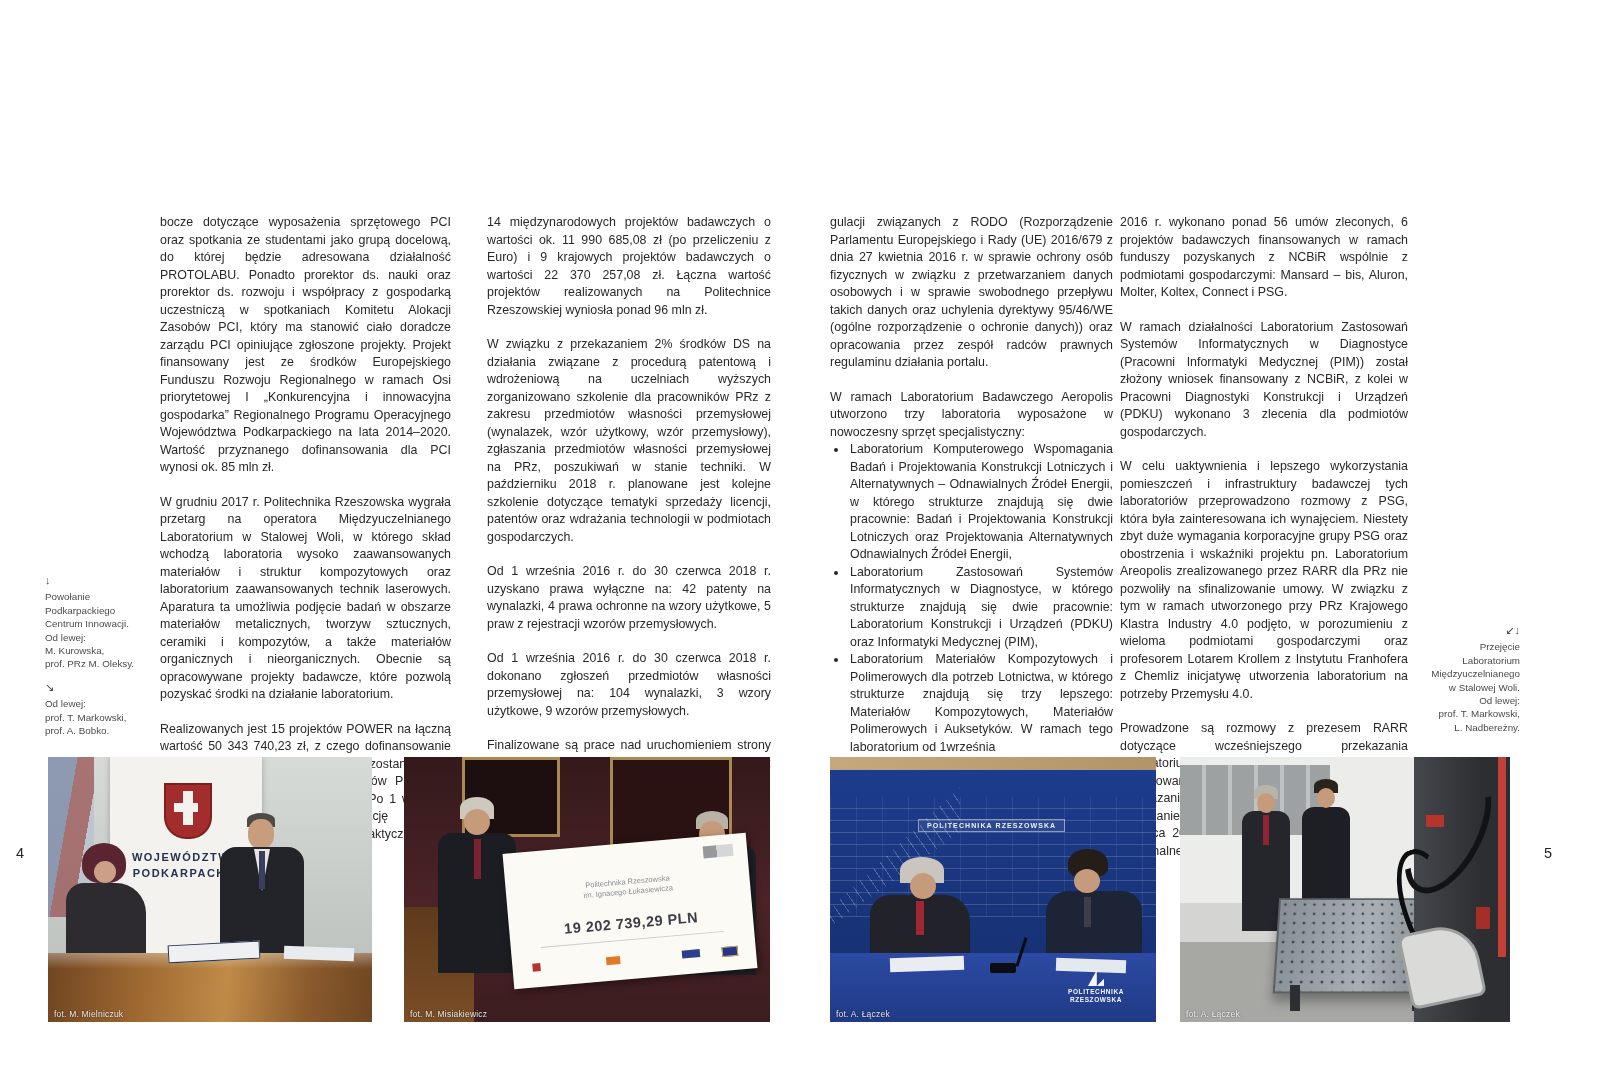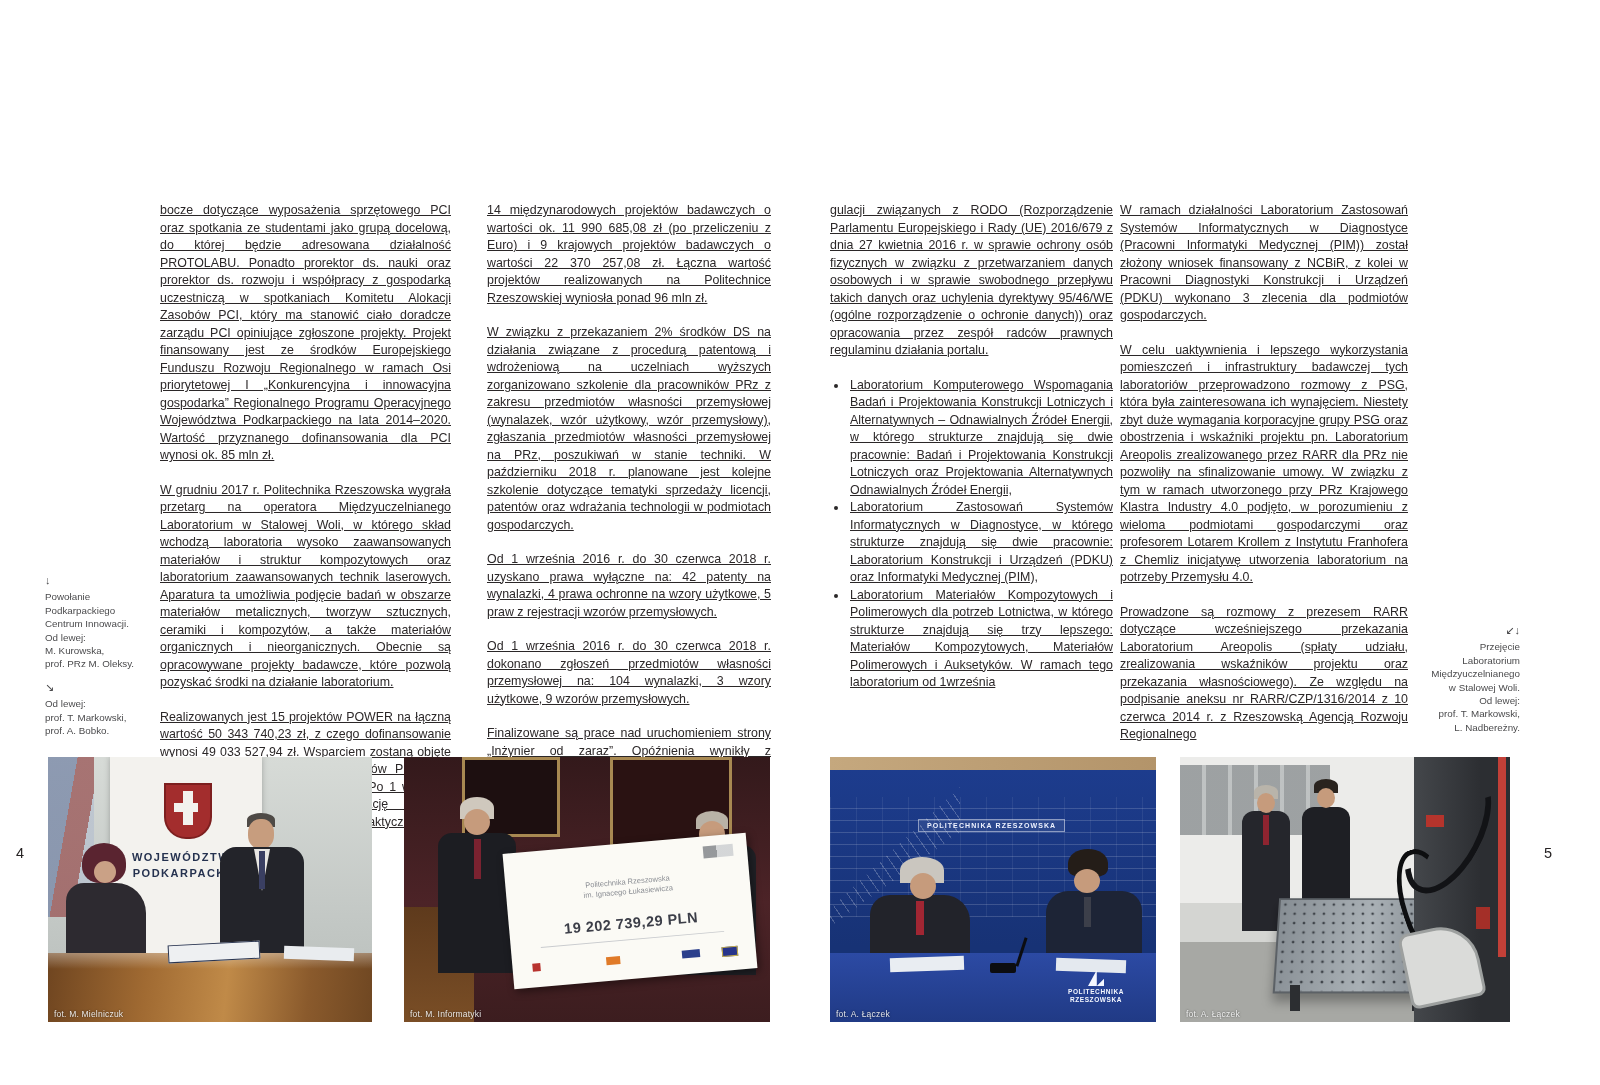--- a/index.html
+++ b/index.html
@@ -4,23 +4,23 @@
 <style>
   html,body{margin:0;padding:0;}
   body{
     width:1600px;height:1085px;position:relative;overflow:hidden;
     background:#ffffff;
     font-family:"Liberation Sans","DejaVu Sans",sans-serif;
     color:#262223;
   }
   
   .col{
-    position:absolute;top:202px;
+    position:absolute;top:214px;
     font-size:12.4px;line-height:17.5px;
-    text-align:justify;color:#2b2728;text-decoration:underline;
+    text-align:justify;color:#2b2728;
   }
   .col p{margin:0 0 17px 0;}
   .col p:last-child{margin-bottom:0;}
   .col1{left:160px;width:291px;}
   .col2{left:487px;width:284px;}
   .col3{left:830px;width:283px;}
   .col4{left:1120px;width:288px;}
   ul.bullets{margin:0;padding:0 0 0 18px;list-style:disc outside;}
   ul.bullets li{text-align:justify;padding-left:2px;}
   
@@ -186,28 +186,30 @@
   <section class="col col2">
     <p>14 międzynarodowych projektów badawczych o wartości ok. 11 990 685,08 zł (po przeliczeniu z Euro) i 9 krajowych projektów badawczych o wartości 22 370 257,08 zł. Łączna wartość projektów realizowanych na Politechnice Rzeszowskiej wyniosła ponad 96 mln zł.</p>
     <p>W związku z przekazaniem 2% środków DS na działania związane z procedurą patentową i wdrożeniową na uczelniach wyższych zorganizowano szkolenie dla pracowników PRz z zakresu przedmiotów własności przemysłowej (wynalazek, wzór użytkowy, wzór przemysłowy), zgłaszania przedmiotów własności przemysłowej na PRz, poszukiwań w stanie techniki. W październiku 2018 r. planowane jest kolejne szkolenie dotyczące tematyki sprzedaży licencji, patentów oraz wdrażania technologii w podmiotach gospodarczych.</p>
     <p>Od 1 września 2016 r. do 30 czerwca 2018 r. uzyskano prawa wyłączne na: 42 patenty na wynalazki, 4 prawa ochronne na wzory użytkowe, 5 praw z rejestracji wzorów przemysłowych.</p>
     <p>Od 1 września 2016 r. do 30 czerwca 2018 r. dokonano zgłoszeń przedmiotów własności przemysłowej na: 104 wynalazki, 3 wzory użytkowe, 9 wzorów przemysłowych.</p>
     <p>Finalizowane są prace nad uruchomieniem strony „Inżynier od zaraz”. Opóźnienia wynikły z konieczności zaimplementowania re-</p>
   </section>
 
   <section class="col col3">
     <p>gulacji związanych z RODO (Rozporządzenie Parlamentu Europejskiego i Rady (UE) 2016/679 z dnia 27 kwietnia 2016 r. w sprawie ochrony osób fizycznych w związku z przetwarzaniem danych osobowych i w sprawie swobodnego przepływu takich danych oraz uchylenia dyrektywy 95/46/WE (ogólne rozporządzenie o ochronie danych)) oraz opracowania przez zespół radców prawnych regulaminu działania portalu.</p>
+    <p style="margin-bottom:0">W ramach Laboratorium Badawczego Aeropolis utworzono trzy laboratoria wyposażone w nowoczesny sprzęt specjalistyczny:</p>
     <ul class="bullets">
       <li>Laboratorium Komputerowego Wspomagania Badań i Projektowania Konstrukcji Lotniczych i Alternatywnych – Odnawialnych Źródeł Energii, w którego strukturze znajdują się dwie pracownie: Badań i Projektowania Konstrukcji Lotniczych oraz Projektowania Alternatywnych Odnawialnych Źródeł Energii,</li>
       <li>Laboratorium Zastosowań Systemów Informatycznych w Diagnostyce, w którego strukturze znajdują się dwie pracownie: Laboratorium Konstrukcji i Urządzeń (PDKU) oraz Informatyki Medycznej (PIM),</li>
       <li>Laboratorium Materiałów Kompozytowych i Polimerowych dla potrzeb Lotnictwa, w którego strukturze znajdują się trzy lepszego: Materiałów Kompozytowych, Materiałów Polimerowych i Auksetyków. W ramach tego laboratorium od 1września</li>
     </ul>
   </section>
 
   <section class="col col4">
+    <p>2016 r. wykonano ponad 56 umów zleconych, 6 projektów badawczych finansowanych w ramach funduszy pozyskanych z NCBiR wspólnie z podmiotami gospodarczymi: Mansard – bis, Aluron, Molter, Koltex, Connect i PSG.</p>
     <p>W ramach działalności Laboratorium Zastosowań Systemów Informatycznych w Diagnostyce (Pracowni Informatyki Medycznej (PIM)) został złożony wniosek finansowany z NCBiR, z kolei w Pracowni Diagnostyki Konstrukcji i Urządzeń (PDKU) wykonano 3 zlecenia dla podmiotów gospodarczych.</p>
     <p>W celu uaktywnienia i lepszego wykorzystania pomieszczeń i infrastruktury badawczej tych laboratoriów przeprowadzono rozmowy z PSG, która była zainteresowana ich wynajęciem. Niestety zbyt duże wymagania korporacyjne grupy PSG oraz obostrzenia i wskaźniki projektu pn. Laboratorium Areopolis zrealizowanego przez RARR dla PRz nie pozwoliły na sfinalizowanie umowy. W związku z tym w ramach utworzonego przy PRz Krajowego Klastra Industry 4.0 podjęto, w porozumieniu z wieloma podmiotami gospodarczymi oraz profesorem Lotarem Krollem z Instytutu Franhofera z Chemliz inicjatywę utworzenia laboratorium na potrzeby Przemysłu 4.0.</p>
     <p>Prowadzone są rozmowy z prezesem RARR dotyczące wcześniejszego przekazania Laboratorium Areopolis (spłaty udziału, zrealizowania wskaźników projektu oraz przekazania własnościowego). Ze względu na podpisanie aneksu nr RARR/CZP/1316/2014 z 10 czerwca 2014 r. z Rzeszowską Agencją Rozwoju Regionalnego</p>
   </section>
 
   <aside class="caption caption-right">
     <div class="cap-arrow">↙↓</div>
     <div class="pre">Przejęcie
 Laboratorium
 Międzyuczelnianego
@@ -264,21 +266,21 @@
 im. Ignacego Łukasiewicza</div>
       <div class="abs p2-check-amount">19 202 739,29 PLN</div>
       <div class="abs p2-check-line"></div>
       <div class="abs p2-check-marks">
         <div class="p2-mark m1"></div>
         <div class="p2-mark m2"></div>
         <div class="p2-mark m3"></div>
         <div class="p2-mark m4"></div>
       </div>
     </div>
-    <figcaption class="credit">fot. M. Informatyki</figcaption>
+    <figcaption class="credit">fot. M. Misiakiewicz</figcaption>
   </figure>
 
   <figure class="photo photo3" style="margin:0">
     <div class="abs p3-ceiling"></div>
     <div class="abs p3-bg"></div>
     <div class="abs p3-lines"></div>
     <div class="abs p3-diag"></div>
     <div class="abs p3-bldg-label">POLITECHNIKA RZESZOWSKA</div>
     <div class="abs p3-man1-body"></div>
     <div class="abs p3-man1-hair"></div>

